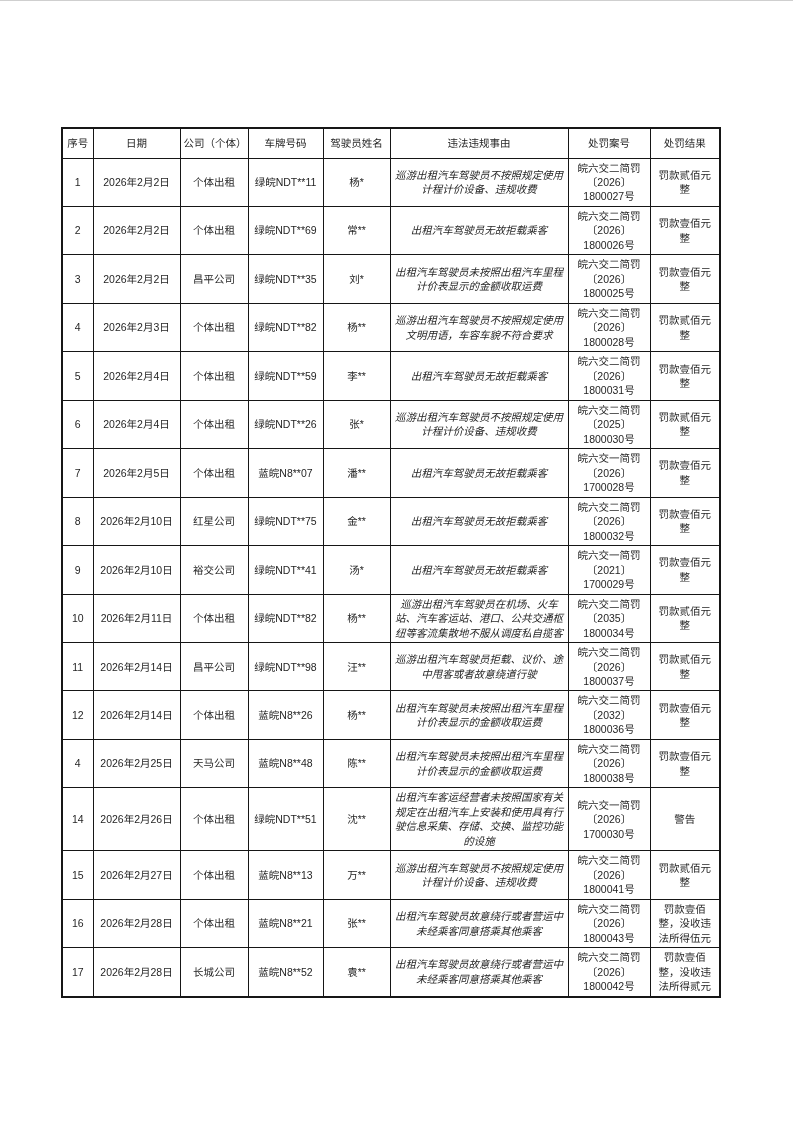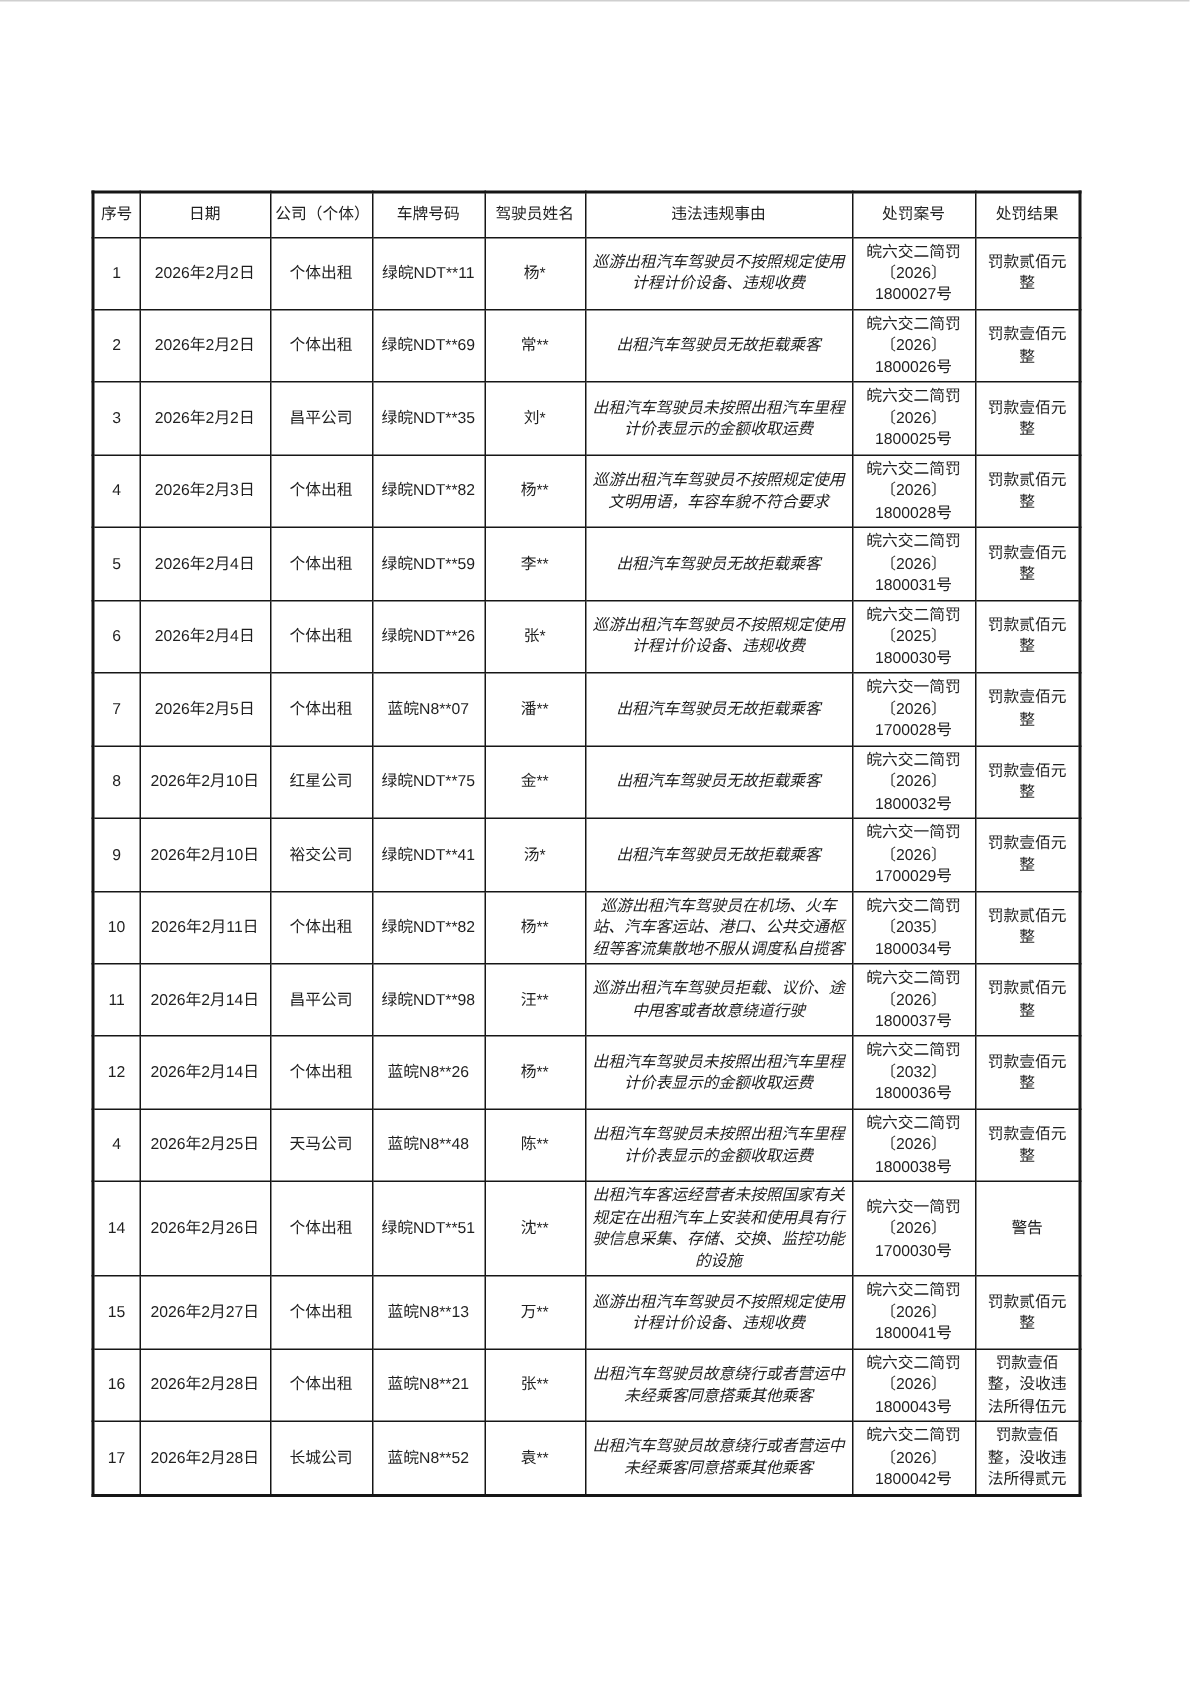--- a/index.html
+++ b/index.html
@@ -168,21 +168,21 @@
           <td class="col-case">皖六交二简罚〔2026〕1800032号</td>
           <td class="col-result">罚款壹佰元整</td>
         </tr>
         <tr>
           <td class="col-no">9</td>
           <td class="col-date">2026年2月10日</td>
           <td class="col-company">裕交公司</td>
           <td class="col-plate">绿皖NDT**41</td>
           <td class="col-driver">汤*</td>
           <td class="col-violation">出租汽车驾驶员无故拒载乘客</td>
-          <td class="col-case">皖六交一简罚〔2026〕1700029号</td>
+          <td class="col-case">皖六交一简罚〔2021〕1700029号</td>
           <td class="col-result">罚款壹佰元整</td>
         </tr>
         <tr>
           <td class="col-no">10</td>
           <td class="col-date">2026年2月11日</td>
           <td class="col-company">个体出租</td>
           <td class="col-plate">绿皖NDT**82</td>
           <td class="col-driver">杨**</td>
           <td class="col-violation">巡游出租汽车驾驶员在机场、火车站、汽车客运站、港口、公共交通枢纽等客流集散地不服从调度私自揽客</td>
           <td class="col-case">皖六交二简罚〔2035〕1800034号</td>

